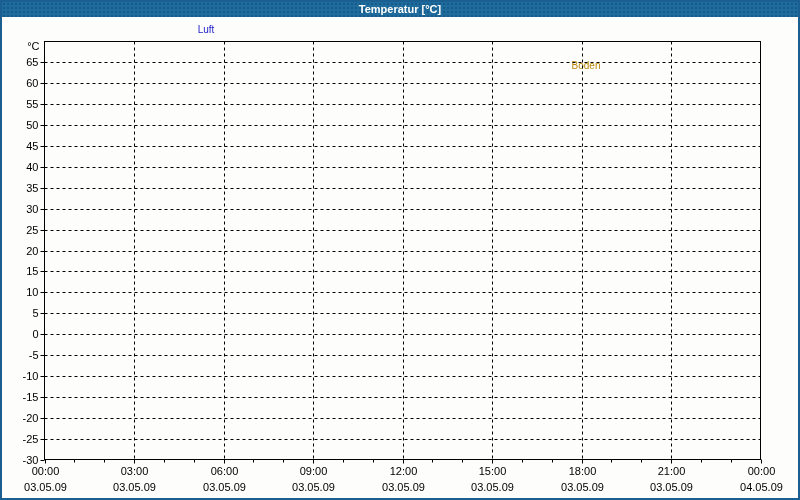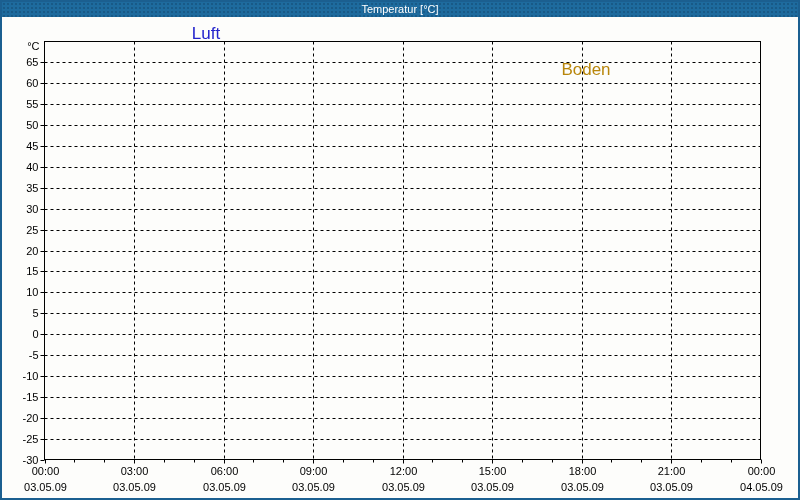--- a/index.html
+++ b/index.html
@@ -21,35 +21,35 @@
   }
   .titlebar {
     position: absolute;
     top: 0; left: 0; right: 0;
     height: 15px;
     background-color: #1e6b9e;
     background-image: radial-gradient(rgba(10,40,70,0.25) 1px, rgba(0,0,0,0) 1.2px);
     background-size: 4px 4px;
     color: #ffffff;
     font-size: 11px;
-    font-weight: normal;
+    font-weight: bold;
     text-align: center;
     line-height: 15px;
   }
   .legend {
     position: absolute;
     top: 15px; left: 0; right: 0;
     height: 22px;
     background: #fdfdfb;
   }
   .legend-item {
     position: absolute;
     top: 7px;
     transform: translateX(-50%);
-    font-size: 17px;
+    font-size: 10px;
     white-space: nowrap;
   }
   .legend-item.luft  { left: 204px; }
   .legend-item.boden { left: 584px; }
   .chart-area {
     position: absolute;
     top: 0; left: 0;
     width: 796px;
     height: 496px;
   }

